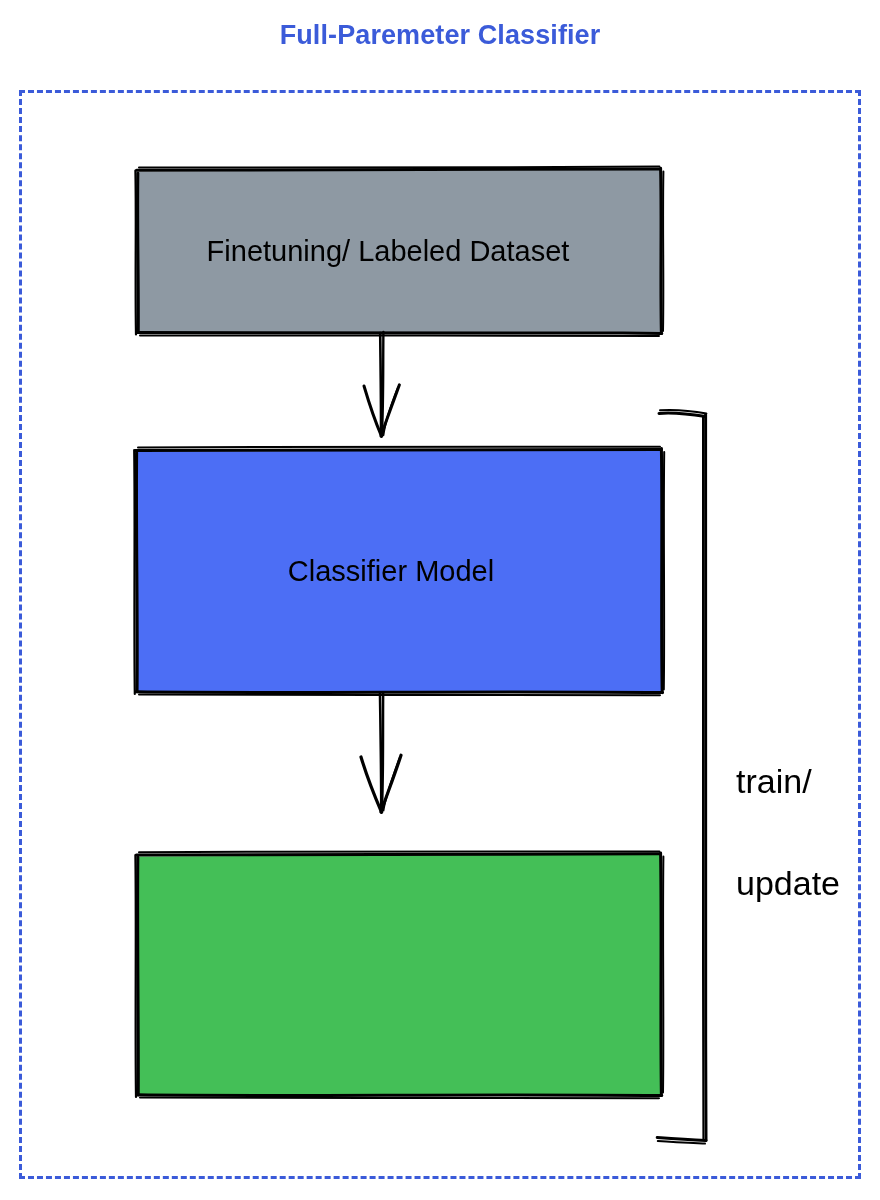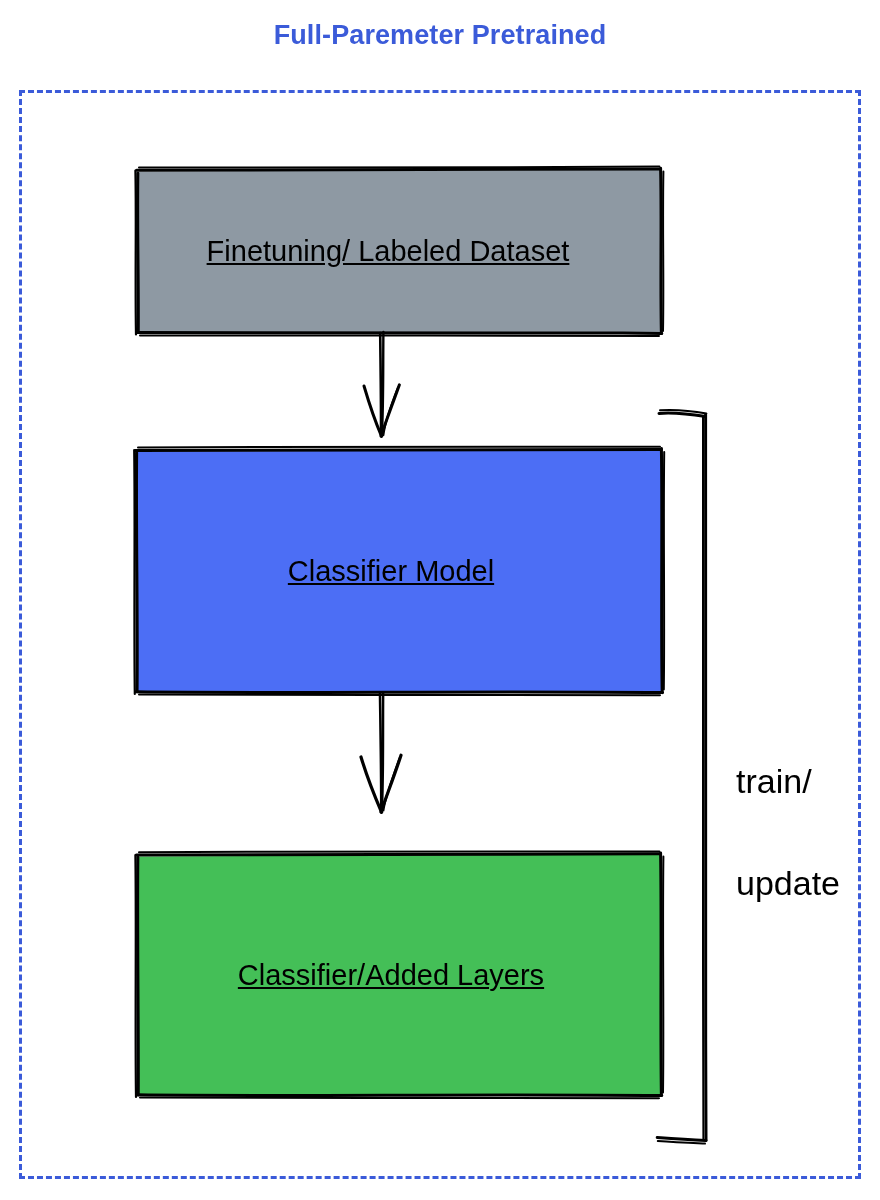--- a/index.html
+++ b/index.html
@@ -63,21 +63,20 @@
     pointer-events: none;
   }
   .node-label {
     position: relative;
     z-index: 2;
     font-size: 29px;
     color: #000000;
     font-family: "Liberation Sans", sans-serif;
     white-space: nowrap;
     text-align: center;
-    text-decoration: underline;
   }
 
   #node-dataset {
     left: 137px;
     top: 170px;
     width: 524px;
     height: 163px;
   }
   #node-dataset .node-label {
     transform: translateX(-11px);
@@ -138,21 +137,21 @@
     color: #000000;
     white-space: pre;
   }
   .feedback-label span { display: block; }
 </style>
 </head>
 <body>
 
 <div id="canvas">
 
-  <div class="diagram-title">Full-Paremeter Pretrained</div>
+  <div class="diagram-title">Full-Paremeter Classifier</div>
 
   <div class="dashed-frame"></div>
 
   <div class="node" id="node-dataset">
     <svg class="node-svg" width="548" height="187" viewBox="0 0 548 187">
       <path d="M13.5 13.5 L535 11.5 L536.5 174.5 L12 175.5 Z" fill="#8e99a3" stroke="none"></path>
       <path d="M12.8 15.0 C 12.0 70.0, 13.6 120.0, 13.2 174.0" fill="none" stroke="#000000" stroke-width="3.1" stroke-linecap="round"></path>
       <path d="M10.4 12.6 C 11.4 62.0, 10.0 122.0, 11.0 176.4" fill="none" stroke="#000000" stroke-width="2.2" stroke-linecap="round"></path>
       <path d="M11.6 12.2 C 140.0 10.4, 330.0 13.0, 535.6 11.0" fill="none" stroke="#000000" stroke-width="3.0" stroke-linecap="round"></path>
       <path d="M14.0 9.6 C 180.0 8.0, 360.0 10.4, 534.4 8.6" fill="none" stroke="#000000" stroke-width="2.0" stroke-linecap="round"></path>
@@ -200,21 +199,20 @@
       <path d="M13.5 13.5 L535 11.5 L536.5 251.5 L12 252.5 Z" fill="#44bf57" stroke="none"></path>
       <path d="M12.8 14.0 C 12.0 92.0, 13.6 176.0, 13.2 252.0" fill="none" stroke="#000000" stroke-width="3.1" stroke-linecap="round"></path>
       <path d="M10.4 12.0 C 11.4 90.0, 10.0 178.0, 11.0 254.0" fill="none" stroke="#000000" stroke-width="2.2" stroke-linecap="round"></path>
       <path d="M11.6 12.0 C 150.0 10.2, 340.0 12.8, 535.6 10.8" fill="none" stroke="#000000" stroke-width="3.0" stroke-linecap="round"></path>
       <path d="M14.0 9.2 C 190.0 7.6, 370.0 10.2, 534.4 8.4" fill="none" stroke="#000000" stroke-width="2.0" stroke-linecap="round"></path>
       <path d="M535.6 10.0 C 536.8 88.0, 535.2 180.0, 536.4 252.6" fill="none" stroke="#000000" stroke-width="3.0" stroke-linecap="round"></path>
       <path d="M538.4 13.4 C 537.4 90.0, 539.0 182.0, 538.0 249.6" fill="none" stroke="#000000" stroke-width="2.0" stroke-linecap="round"></path>
       <path d="M12.4 251.8 C 160.0 253.8, 360.0 250.6, 536.8 252.6" fill="none" stroke="#000000" stroke-width="3.0" stroke-linecap="round"></path>
       <path d="M15.0 254.6 C 180.0 256.4, 380.0 253.4, 534.0 255.2" fill="none" stroke="#000000" stroke-width="2.0" stroke-linecap="round"></path>
     </svg>
-    <div class="node-label">Classifier/Added Layers</div>
   </div>
 
   <svg class="connector" id="feedback-bracket" viewBox="0 0 100 760">
 
     <path d="M19.0 18.4 C 34.0 17.2, 52.0 19.4, 65.6 21.6" fill="none" stroke="#000000" stroke-width="3.0" stroke-linecap="round"></path>
     <path d="M20.0 15.2 C 36.0 14.2, 54.0 16.2, 66.4 18.6" fill="none" stroke="#000000" stroke-width="2.0" stroke-linecap="round"></path>
 
     <path d="M65.6 19.4 C 66.8 200.0, 64.8 480.0, 66.0 745.6" fill="none" stroke="#000000" stroke-width="3.0" stroke-linecap="round"></path>
     <path d="M63.0 22.0 C 64.2 210.0, 62.2 490.0, 63.4 744.0" fill="none" stroke="#000000" stroke-width="2.0" stroke-linecap="round"></path>
 

